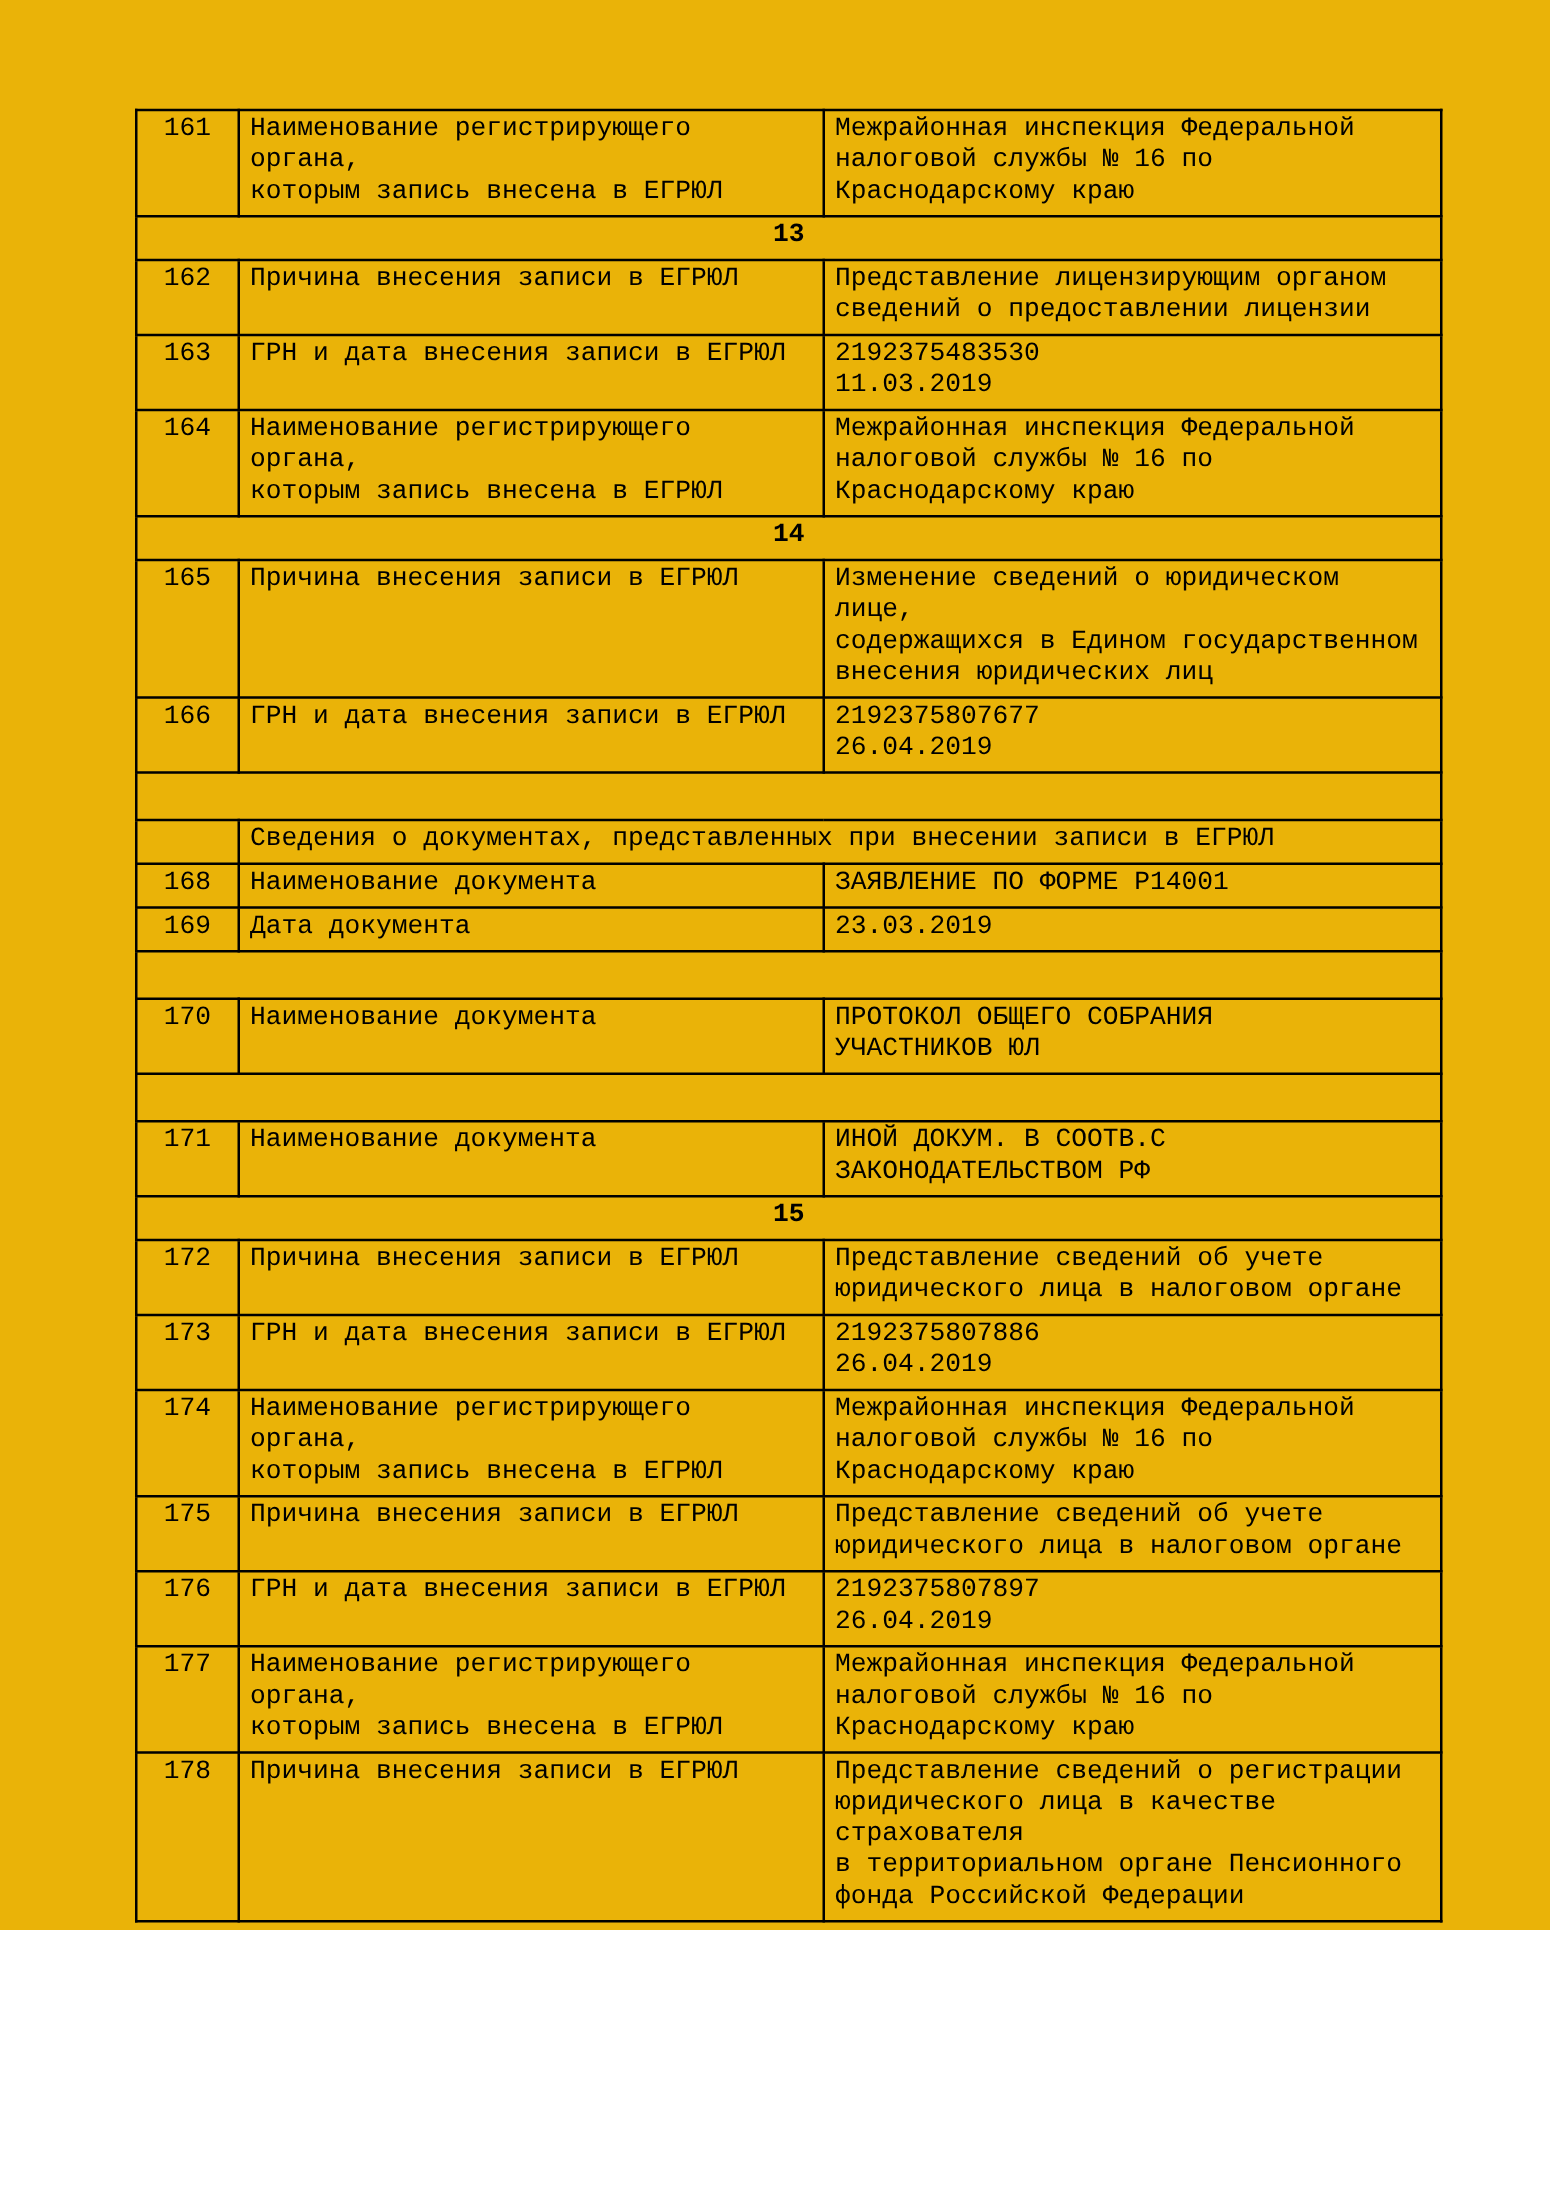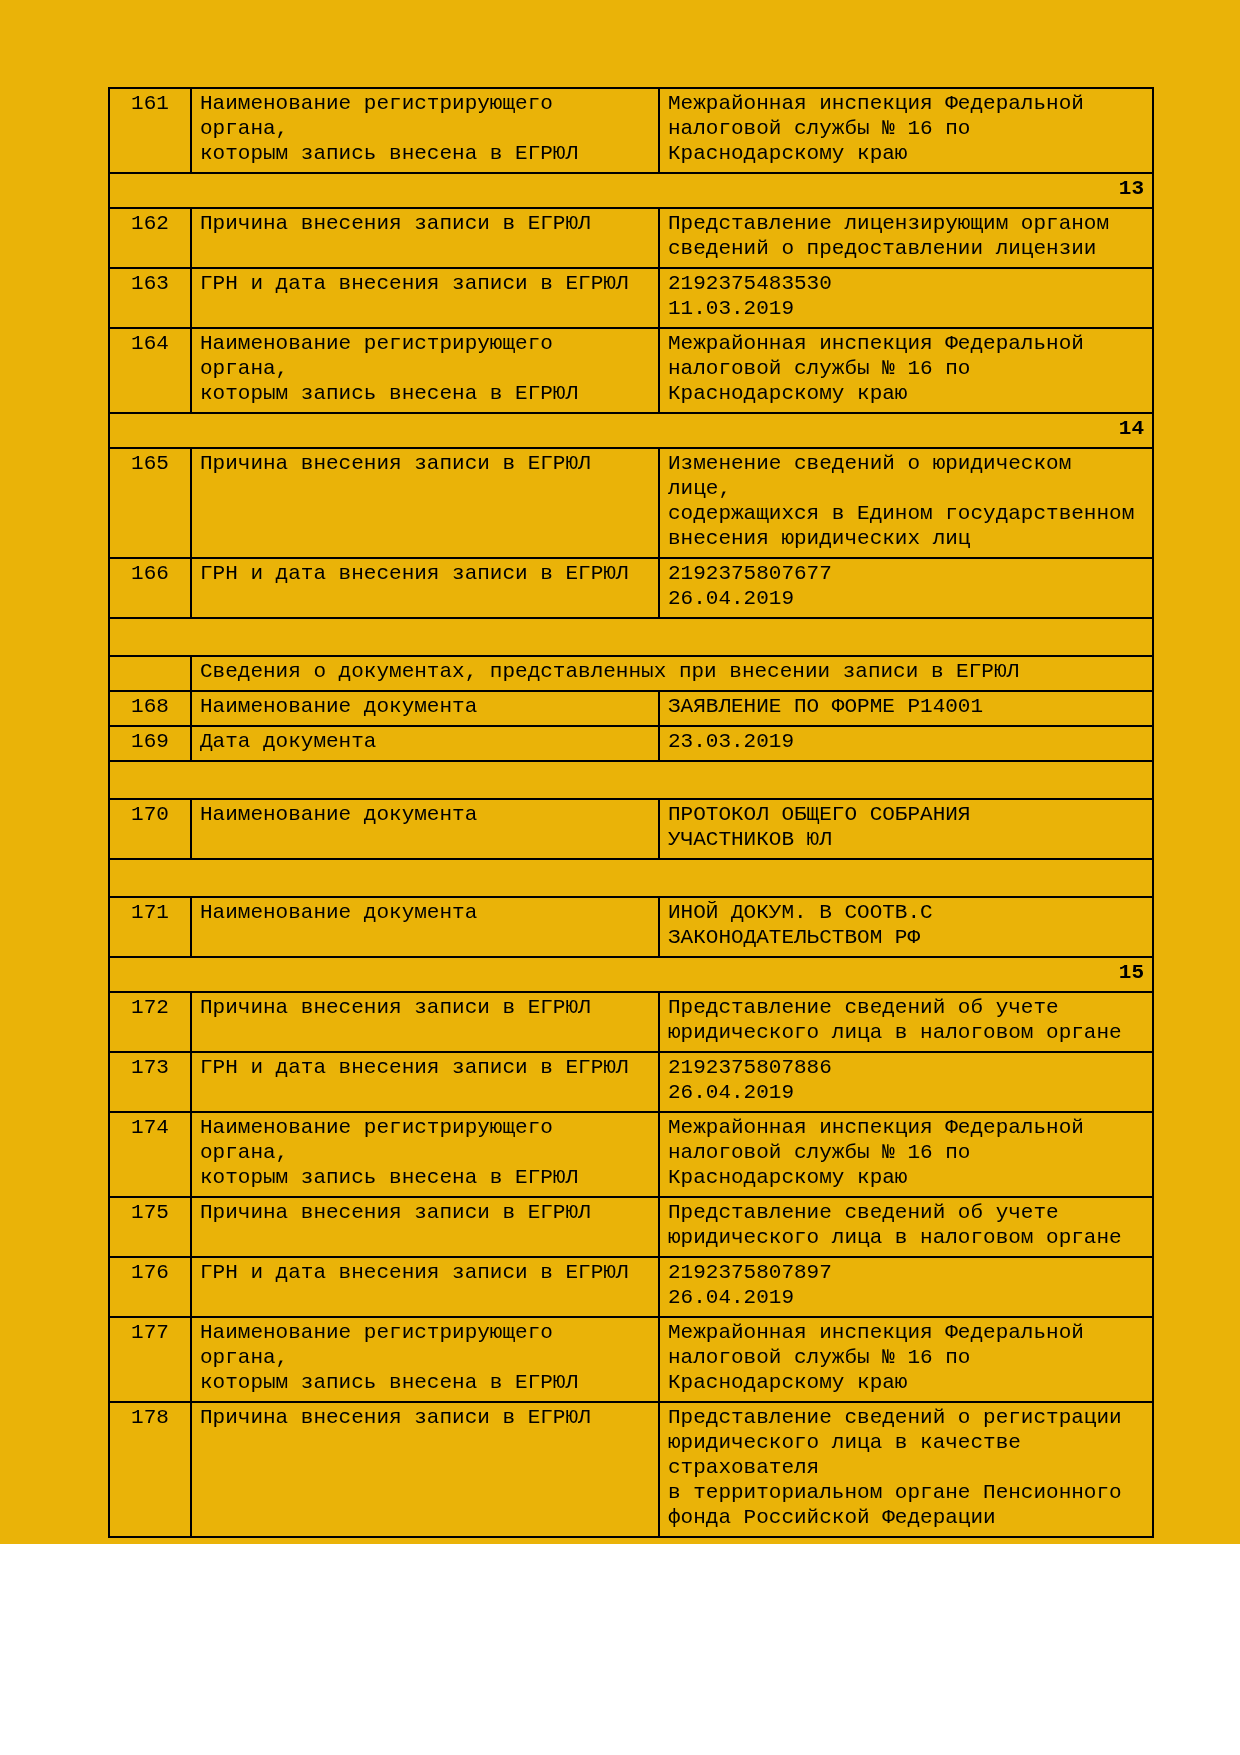--- a/index.html
+++ b/index.html
@@ -32,21 +32,21 @@
     padding: 2px 8px 6px 8px;
     white-space: pre-line;
     overflow: hidden;
   }
   td.num {
     text-align: center;
     padding-left: 2px;
     padding-right: 2px;
   }
   td.section-cell {
-    text-align: right;
+    text-align: center;
     font-weight: bold;
     padding-top: 3px;
     padding-bottom: 4px;
   }
   td.empty-cell {
     height: 28px;
     padding: 0;
   }
   td.subheader-cell {
     white-space: nowrap;

